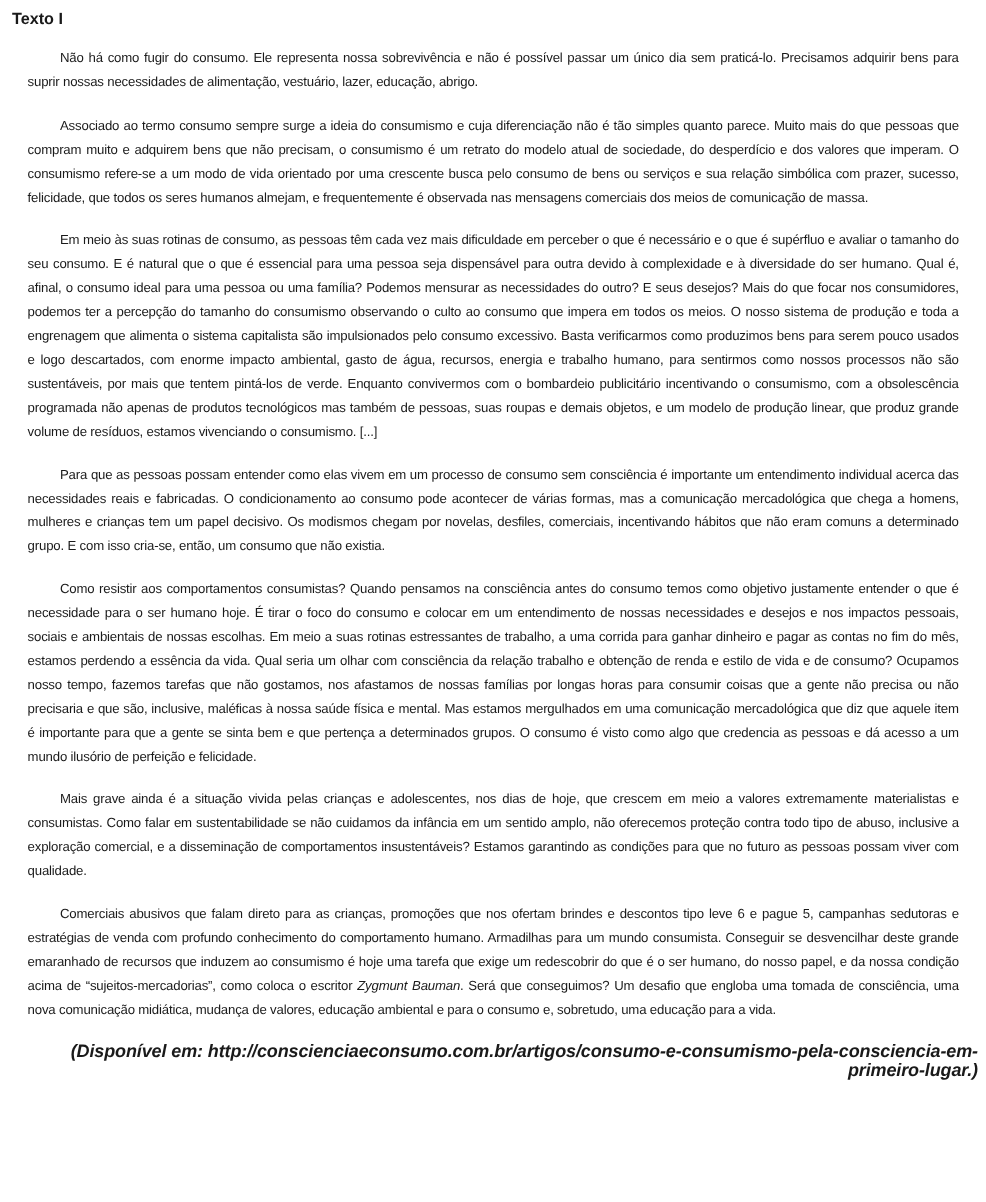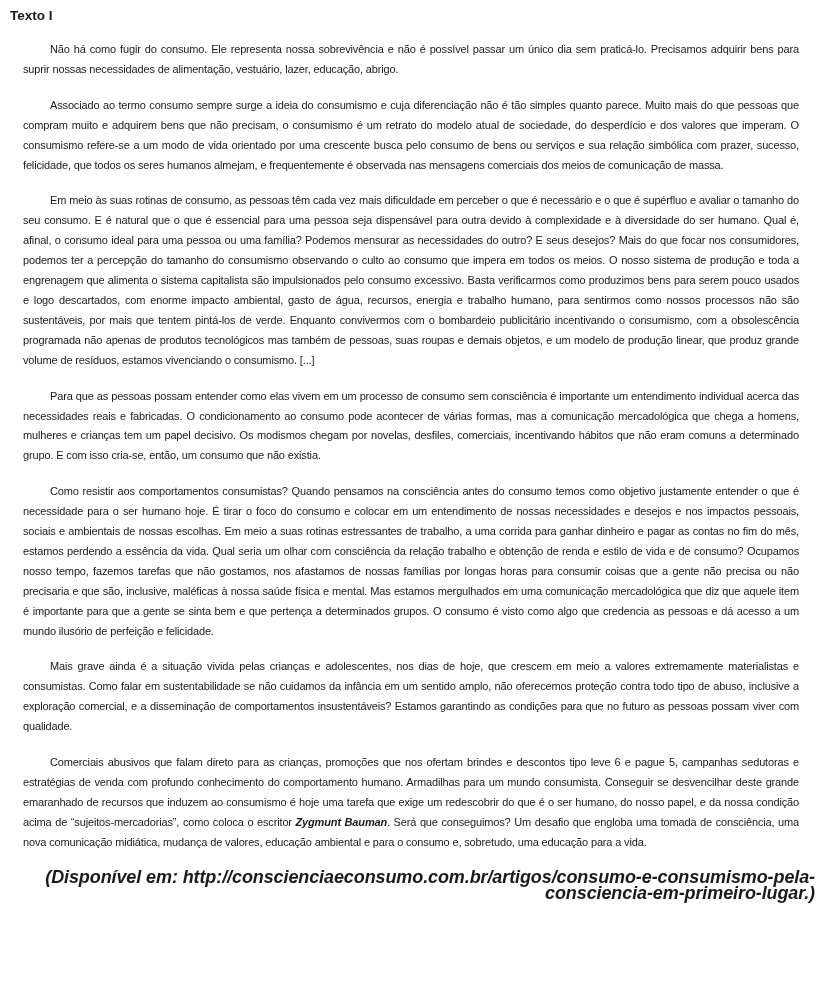--- a/index.html
+++ b/index.html
@@ -35,27 +35,26 @@
     margin: 16px;
     padding: 0;
     text-align: justify;
     text-indent: 27px;
     font-size: 11px;
     line-height: 19.9px;
     letter-spacing: -0.15px;
   }
   .author-italic {
     font-style: italic;
-    font-weight: bold;
   }
   .source-line {
     text-align: right;
     font-weight: bold;
     font-style: italic;
-    font-size: 18px;
+    font-size: 15px;
     line-height: 16px;
     margin-top: 2px;
     letter-spacing: -0.1px;
   }
 </style>
 </head>
 <body>
 
 <div class="page">
 

